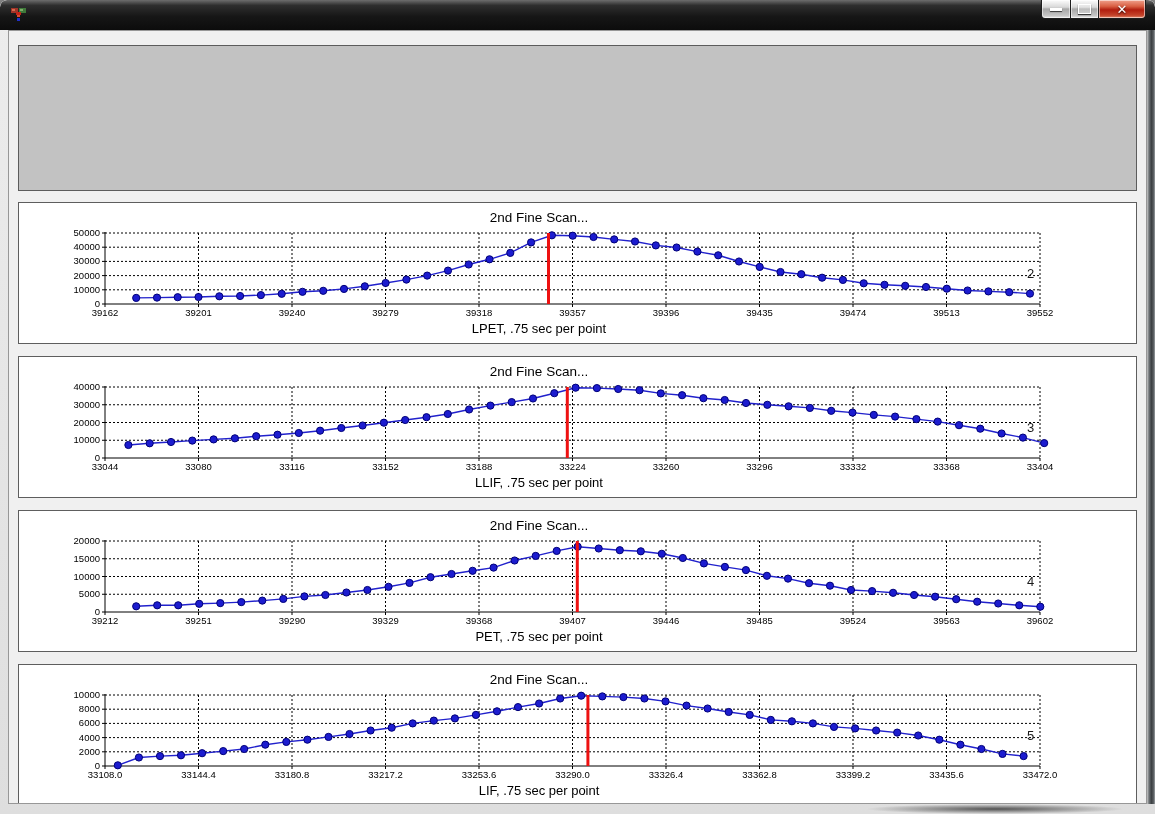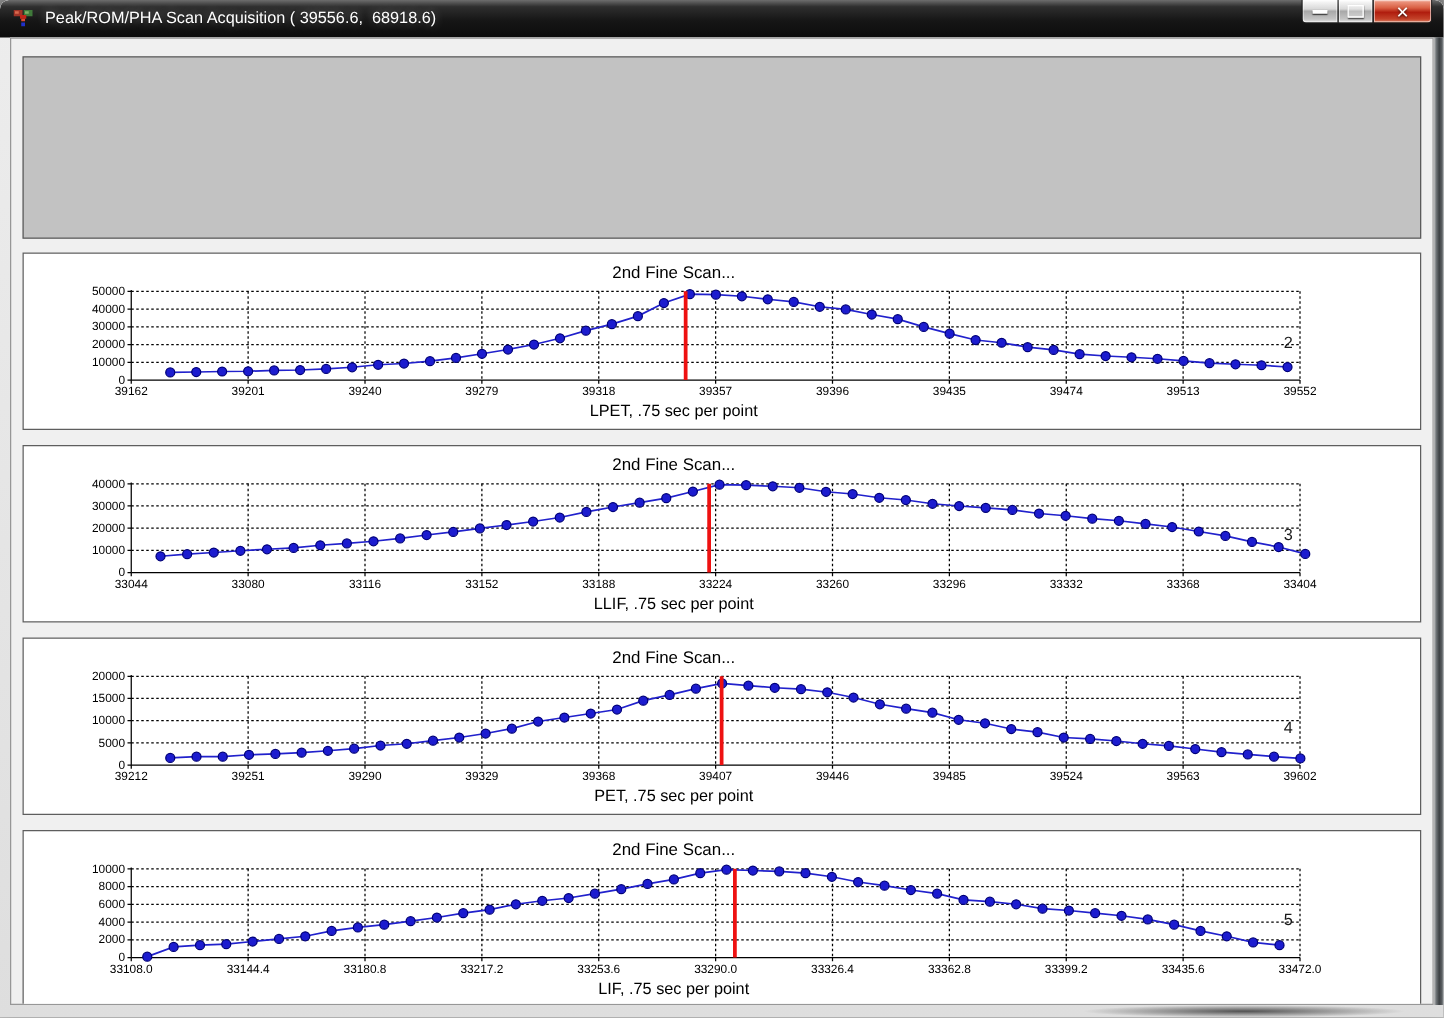--- a/index.html
+++ b/index.html
@@ -46,21 +46,20 @@
   <div class="titlebar">
     <svg class="app-icon" viewBox="0 0 18 18">
       <rect x="1" y="2" width="7" height="5" fill="#a03428"></rect>
       <rect x="2" y="3" width="3" height="2" fill="#d86a4e"></rect>
       <rect x="9" y="2" width="7" height="5" fill="#3f7a3a"></rect>
       <rect x="10" y="3" width="3" height="2" fill="#7fae6a"></rect>
       <rect x="6" y="6" width="5" height="3" fill="#c22418"></rect>
       <rect x="7" y="9" width="3" height="2" fill="#e04a30"></rect>
       <rect x="7" y="12" width="3" height="3" fill="#2030c8"></rect>
     </svg>
-    <div class="title-text">Peak/ROM/PHA Scan Acquisition ( 39556.6,  68918.6)</div>
     <div class="winbtns">
       <div class="wbtn wbtn-min">
           <div class="glyph-min"></div>
         </div>
       <div class="wbtn wbtn-max">
           <div class="glyph-max"></div>
         </div>
       <div class="wbtn wbtn-close">
           <div class="glyph-close">✕</div>
         </div>

